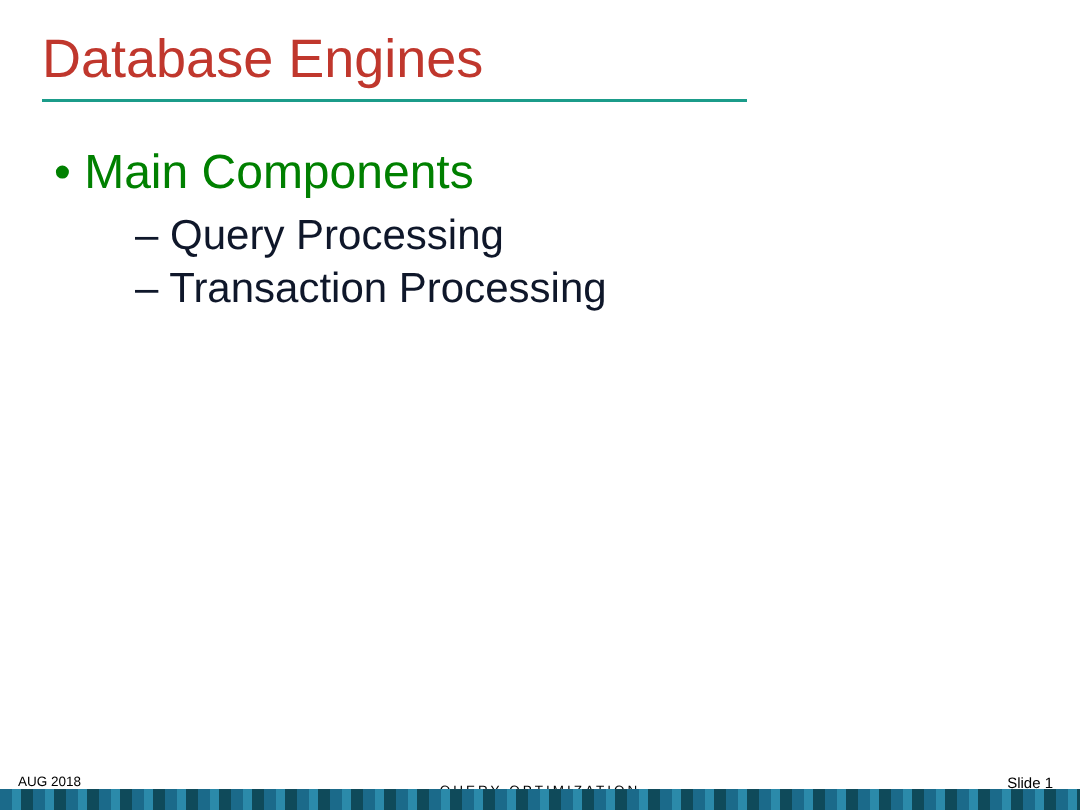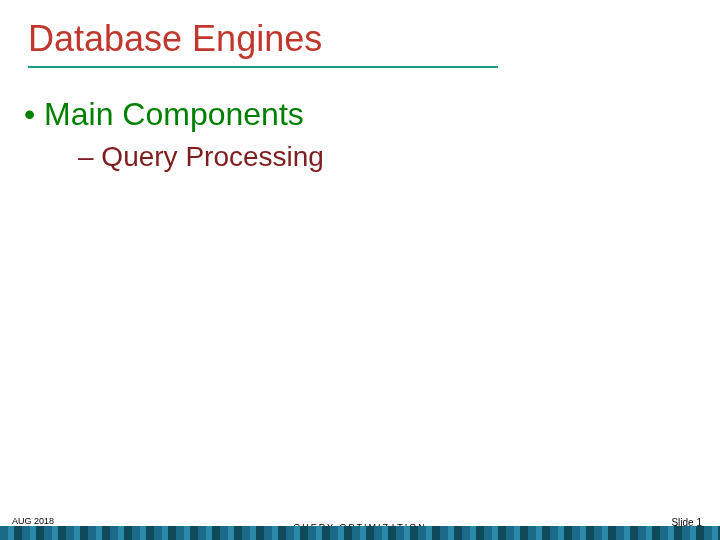--- a/index.html
+++ b/index.html
@@ -21,39 +21,39 @@
       font-weight: 400;
       padding: 18px 12px 6px 28px;
     }
     .title-underline {
       border: none;
       border-top: 2px solid #1b9c8a;
       margin: 0 28px 0 28px;
       width: 470px;
     }
     .content {
-      padding: 28px 0 0 24px;
+      padding: 28px 0 0 36px;
     }
     .bullet-main {
       font-size: 32px;
       color: #008000;
       font-weight: 400;
       list-style: none;
       margin-bottom: 6px;
     }
     .bullet-main::before {
       content: "• ";
     }
     .sub-list {
       list-style: none;
       padding-left: 54px;
     }
     .bullet-sub {
       font-size: 28px;
-      color: #7f1d1d;
+      color: #0f172a;
       line-height: 1.25;
     }
     .bullet-sub::before {
       content: "– ";
     }
     .footer {
       position: absolute;
       bottom: 0;
       left: 0;
       width: 100%;
@@ -99,20 +99,21 @@
 </head>
 <body>
 
 <h1 class="slide-title">Database Engines</h1>
 <hr class="title-underline">
 
 <div class="content">
   <div class="bullet-main">Main Components</div>
   <ul class="sub-list">
     <li class="bullet-sub">Query Processing</li>
+    <li class="bullet-sub">Transaction Processing</li>
   </ul>
 </div>
 
 <div class="footer">
   <div class="footer-date">AUG 2018</div>
   <div class="footer-center">QUERY  OPTIMIZATION</div>
   <div class="footer-slide">Slide 1</div>
   <div class="footer-band"></div>
 </div>
 

